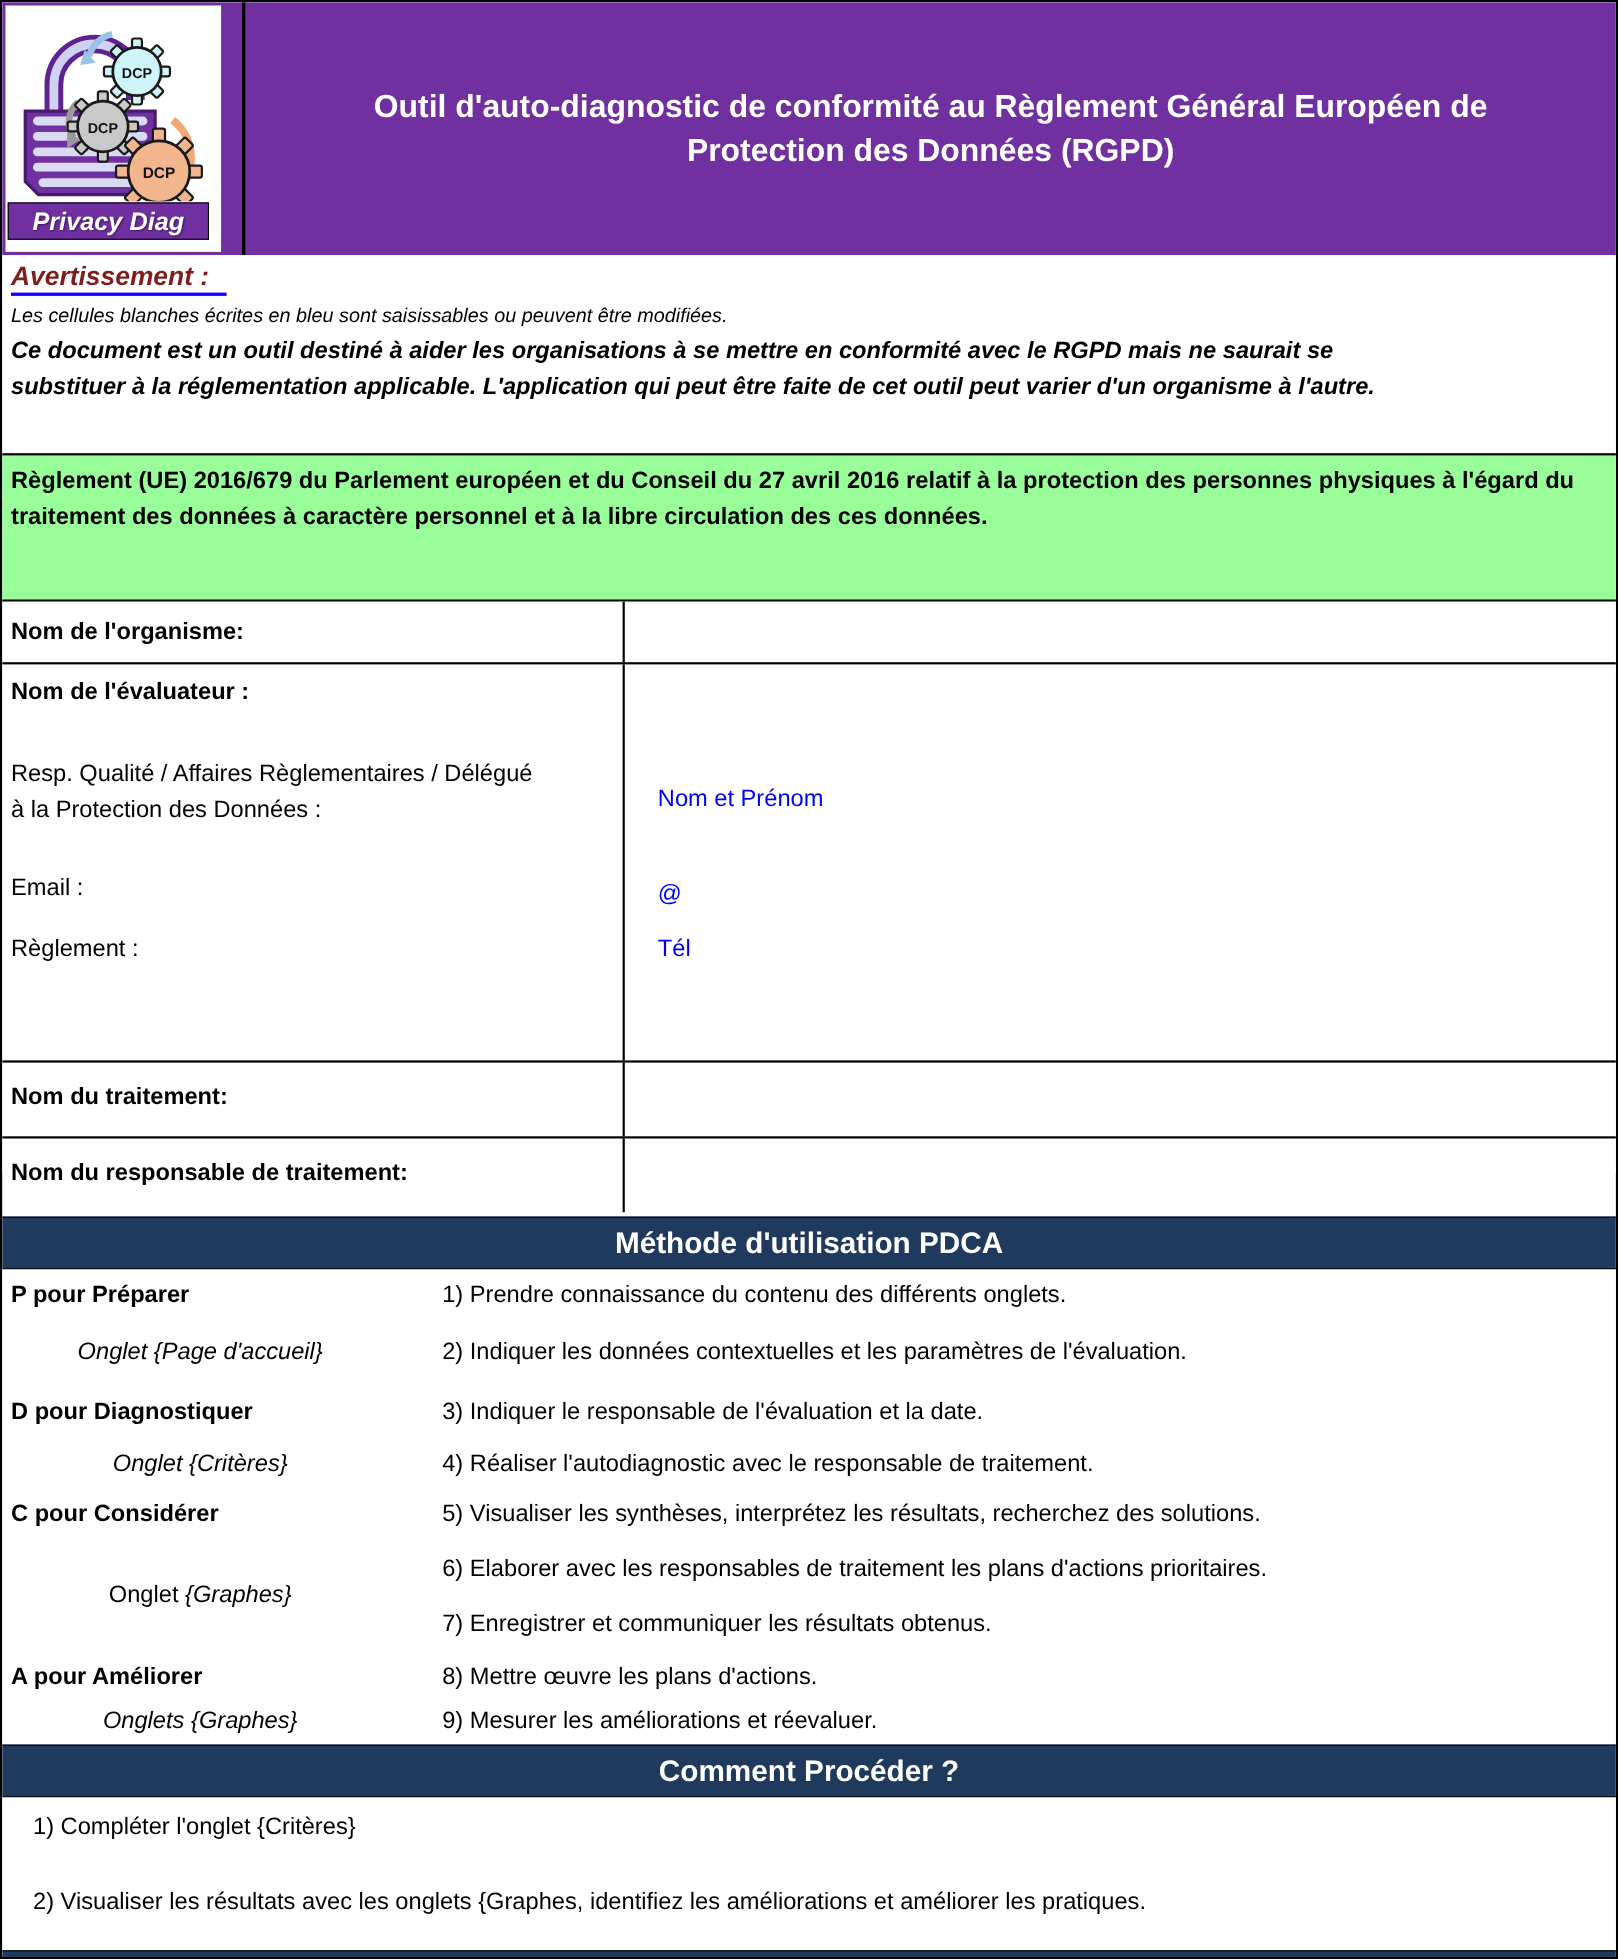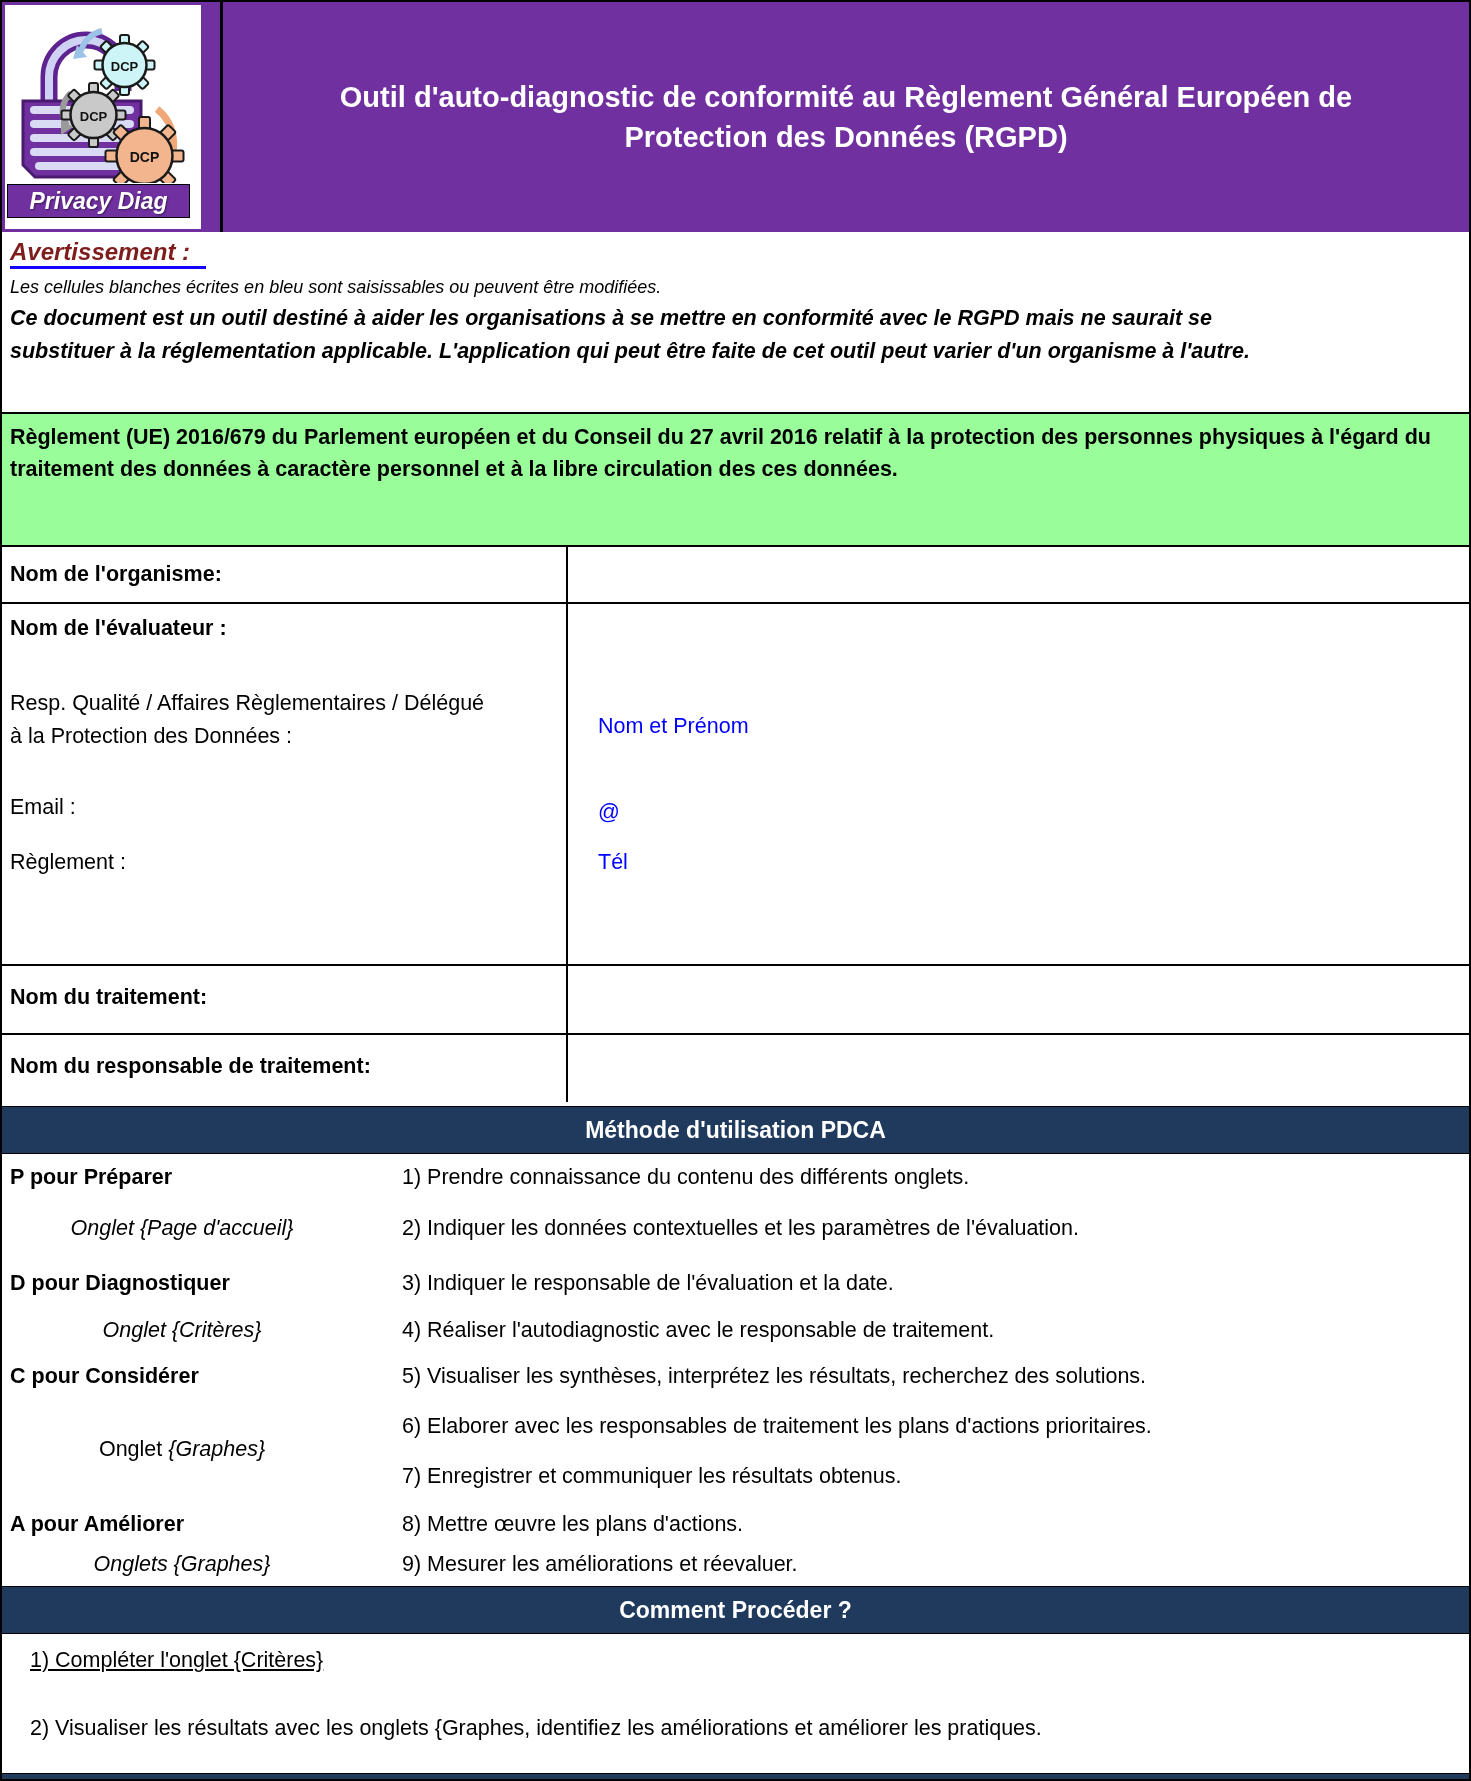--- a/index.html
+++ b/index.html
@@ -52,36 +52,36 @@
   #row-traitement{height:69px;}
   #row-traitement .f-label{padding-top:19px;}
   #row-responsable{height:67px;border-bottom:none;}
   #row-responsable .f-label{padding-top:19px;}
   .abs{position:absolute;left:0;right:0;}
   
   .navy-bar{
     position:absolute;left:0;width:100%;height:48px;background:#1F3A5C;
     border-top:1px solid #000;border-bottom:1px solid #000;
     display:flex;align-items:center;justify-content:center;
-    color:#fff;font-weight:bold;font-size:23px;
+    color:#fff;font-weight:bold;font-size:27px;
   }
   #pdca-header{top:1104px;}
   #procede-header{top:1584px;}
   
   #pdca-body{position:absolute;left:0;top:1152px;width:100%;height:432px;background:#fff;}
   .pdca-row{position:absolute;left:0;width:100%;}
   .pdca-label-bold{position:absolute;left:8px;top:0;width:390px;font-weight:bold;font-size:21.5px;}
   .pdca-label-italic{position:absolute;left:0;top:0;width:360px;font-style:italic;font-size:21.5px;text-align:center;}
   .pdca-label-mixed{position:absolute;left:0;top:0;width:360px;font-size:21.5px;text-align:center;}
   .pdca-label-mixed .it{font-style:italic;}
   .pdca-text{position:absolute;left:400px;top:0;right:6px;font-size:21.5px;}
   
   #procede-body{position:absolute;left:0;top:1632px;width:100%;height:141px;background:#fff;}
   .procede-step{position:absolute;left:28px;font-size:21.5px;}
-  #procede-step1{top:14px;text-decoration:underline;}
+  #procede-step1{top:14px;}
   #procede-step2{top:82px;}
   #bottom-bar{position:absolute;left:0;top:1771px;width:100%;height:8px;background:#1F3A5C;border-top:1px solid #000;}
 </style>
 </head>
 <body>
 
 <div id="page">
 
   <div id="header">
     <div id="logo-panel">

